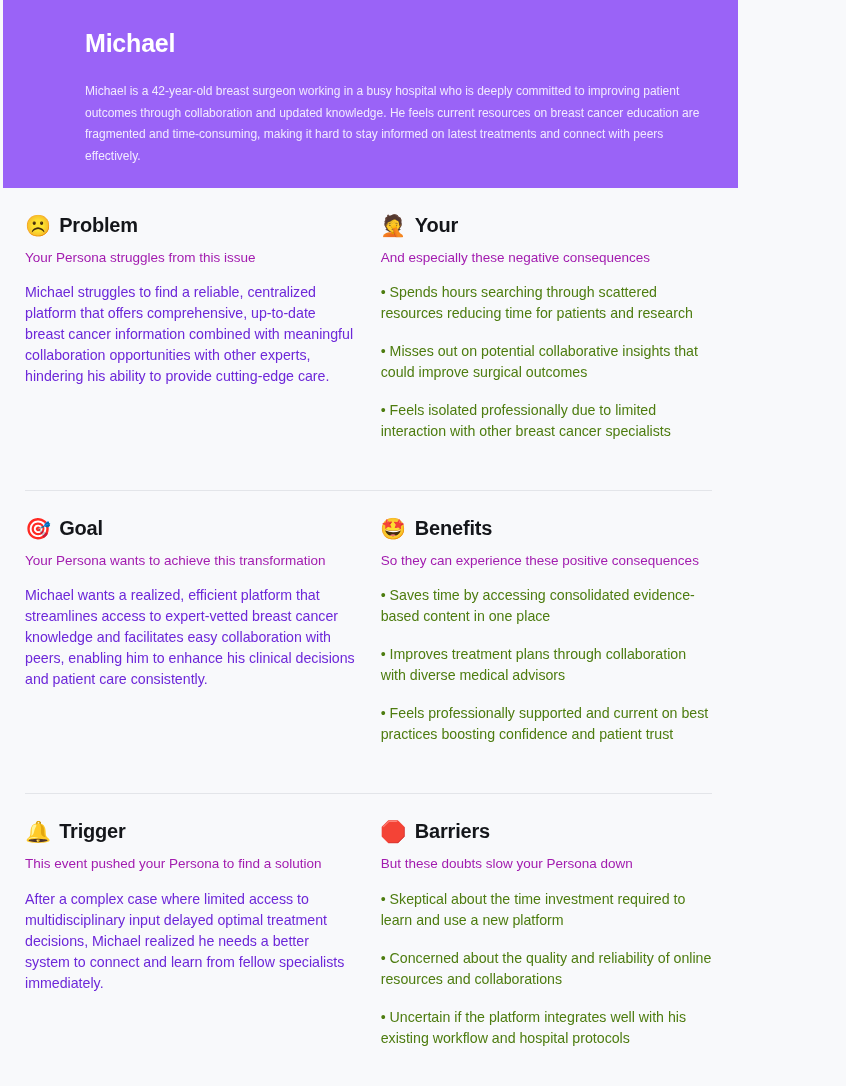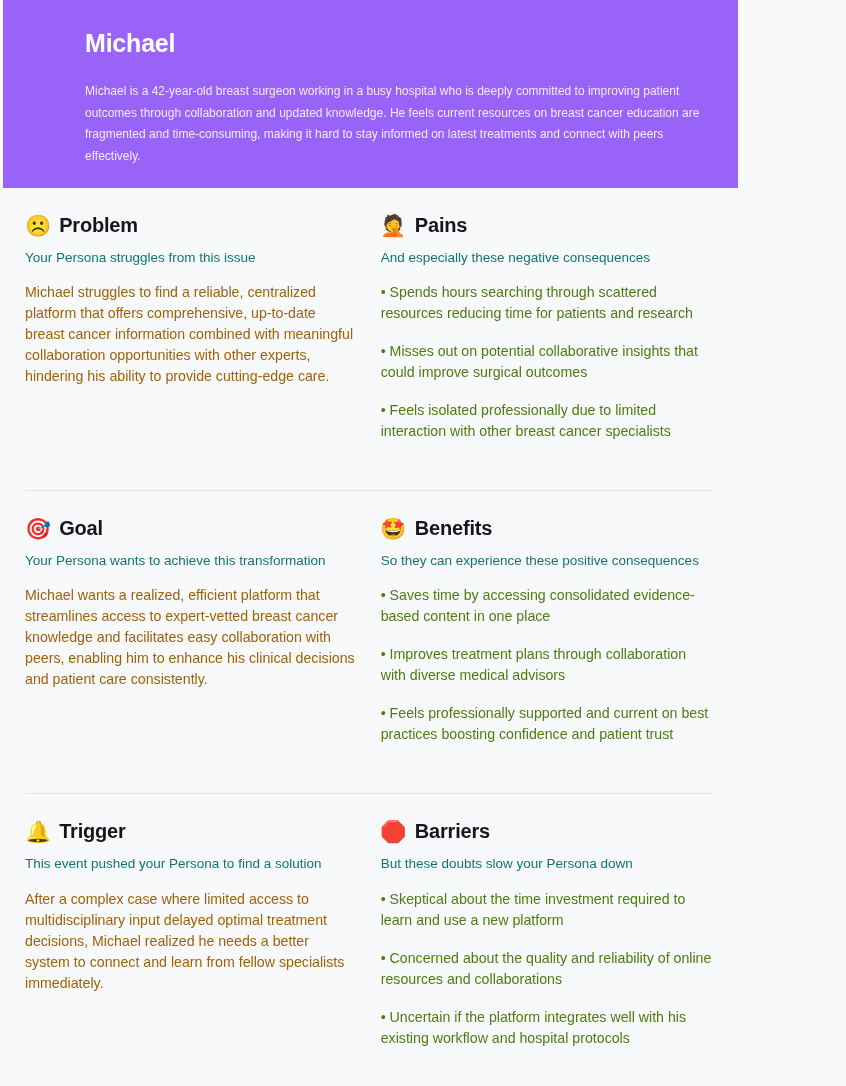--- a/index.html
+++ b/index.html
@@ -92,29 +92,29 @@
   .block-title {
     font-size: 20px;
     font-weight: 700;
     color: #14161a;
     letter-spacing: -0.2px;
     line-height: 1.15;
   }
   .block-sub {
     margin-top: 12px;
     font-size: 13.5px;
-    color: #0f766e;
+    color: #a21caf;
     line-height: 1.35;
     font-weight: 400;
   }
   .block-body {
     margin-top: 15px;
     font-size: 14.2px;
     line-height: 21px;
-    color: #a16207;
+    color: #6d28d9;
   }
   .bullet-list {
     margin-top: 15px;
   }
   .bullet-item {
     font-size: 14.2px;
     line-height: 21px;
     color: #4d7c0f;
     margin-bottom: 17px;
   }
@@ -154,21 +154,21 @@
           </div>
           <div class="block-sub">Your Persona struggles from this issue</div>
           <div class="block-body">Michael struggles to find a reliable, centralized platform that offers comprehensive, up-to-date breast cancer information combined with meaningful collaboration opportunities with other experts, hindering his ability to provide cutting-edge care.</div>
         </div>
       </div>
 
       <div class="col-right">
         <div class="block">
           <div class="block-head">
             <span class="block-emoji">🤦</span>
-            <span class="block-title">Pains</span>
+            <span class="block-title">Your</span>
           </div>
           <div class="block-sub">And especially these negative consequences</div>
           <div class="bullet-list">
             <div class="bullet-item">• Spends hours searching through scattered resources reducing time for patients and research</div>
             <div class="bullet-item">• Misses out on potential collaborative insights that could improve surgical outcomes</div>
             <div class="bullet-item">• Feels isolated professionally due to limited interaction with other breast cancer specialists</div>
           </div>
         </div>
       </div>
     </div>

